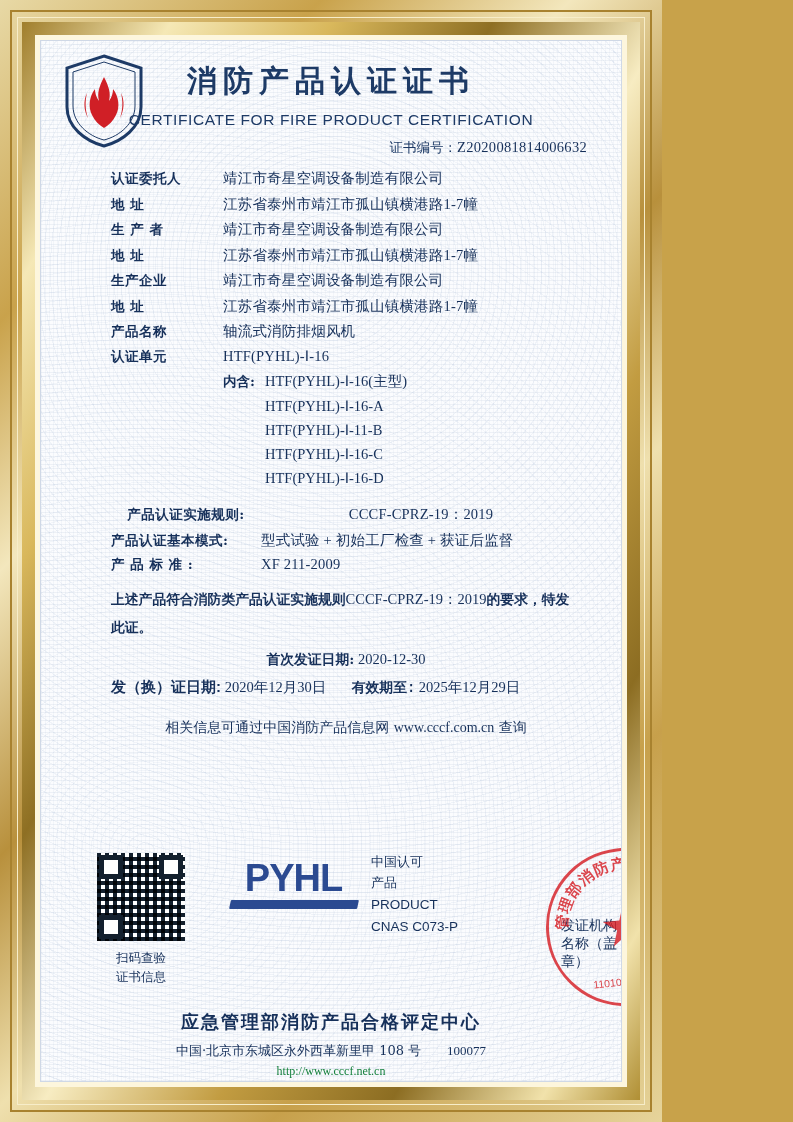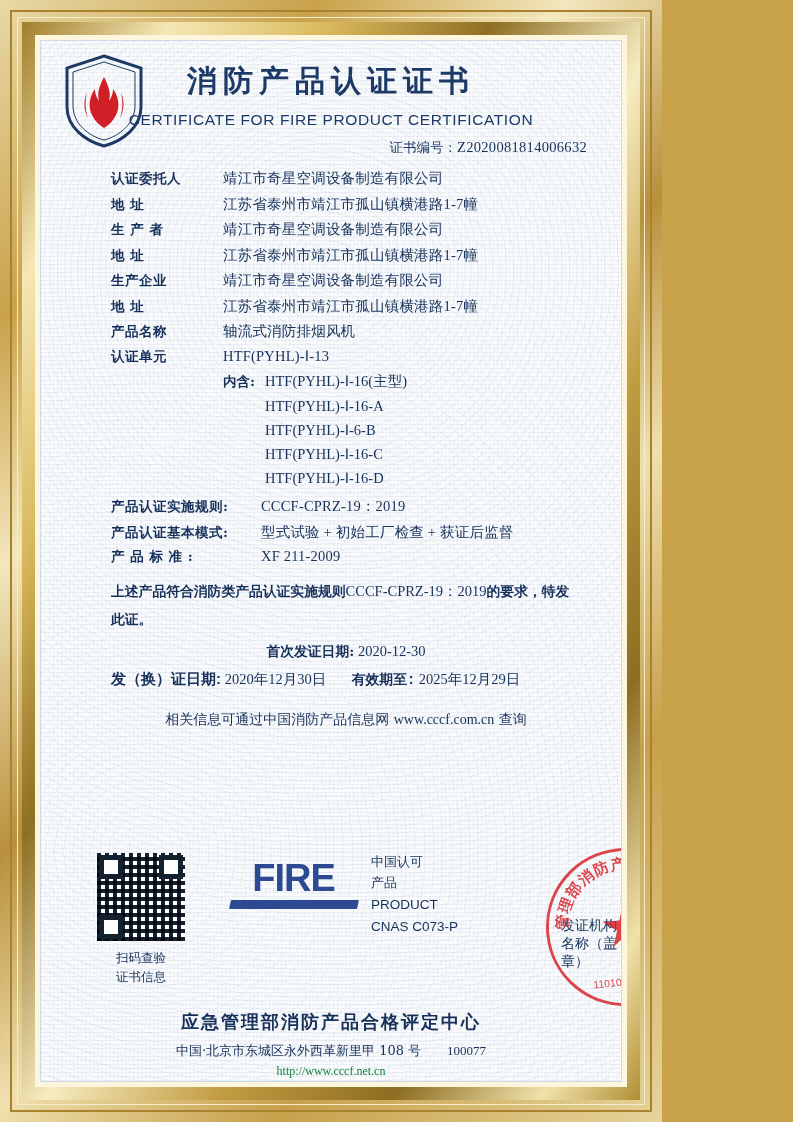--- a/index.html
+++ b/index.html
@@ -151,21 +151,21 @@
   }
   .sub-row .tag {
     display: inline-block;
     width: 42px;
     font-weight: bold;
     font-family: "DejaVu Serif", serif;
     font-size: 13.5px;
   }
   .sub-row .pad { display: inline-block; width: 42px; }
 
-  .rule-row { margin-top: 10px; }
+  .rule-row { margin-top: 18px; text-align: center; }
 
   .statement {
     margin-top: 12px;
     font-size: 14.5px;
     color: #16305a;
     line-height: 1.9;
     font-family: "Liberation Serif", serif;
   }
   .statement b { font-family: "DejaVu Serif", serif; font-size: 13.8px; }
 
@@ -409,32 +409,32 @@
         <div class="row">
           <div class="lbl">地      址</div>
           <div class="val">江苏省泰州市靖江市孤山镇横港路1-7幢</div>
         </div>
         <div class="row">
           <div class="lbl">产品名称</div>
           <div class="val">轴流式消防排烟风机</div>
         </div>
         <div class="row">
           <div class="lbl">认证单元</div>
-          <div class="val">HTF(PYHL)-Ⅰ-13</div>
+          <div class="val">HTF(PYHL)-Ⅰ-16</div>
         </div>
 
         <div class="sub-rows">
           <div class="sub-row">
             <span class="tag">内含:</span><span>HTF(PYHL)-Ⅰ-16(主型)</span>
           </div>
           <div class="sub-row">
             <span class="pad"></span><span>HTF(PYHL)-Ⅰ-16-A</span>
           </div>
           <div class="sub-row">
-            <span class="pad"></span><span>HTF(PYHL)-Ⅰ-6-B</span>
+            <span class="pad"></span><span>HTF(PYHL)-Ⅰ-11-B</span>
           </div>
           <div class="sub-row">
             <span class="pad"></span><span>HTF(PYHL)-Ⅰ-16-C</span>
           </div>
           <div class="sub-row">
             <span class="pad"></span><span>HTF(PYHL)-Ⅰ-16-D</span>
           </div>
         </div>
 
         <div class="row rule-row">
@@ -481,21 +481,21 @@
       <div class="bottom">
         <div class="qr">
           <div class="qr-corner3"></div>
         </div>
         <div class="qr-cap">
           <div>扫码查验</div>
           <div>证书信息</div>
         </div>
 
         <div class="cnas">
-          <div class="cnas-word">FIRE</div>
+          <div class="cnas-word">PYHL</div>
           <div class="cnas-bar"></div>
         </div>
 
         <div class="cnas-text">
           <div>中国认可</div>
           <div>产品</div>
           <div class="lat">PRODUCT</div>
           <div class="lat">CNAS C073-P</div>
         </div>
 

